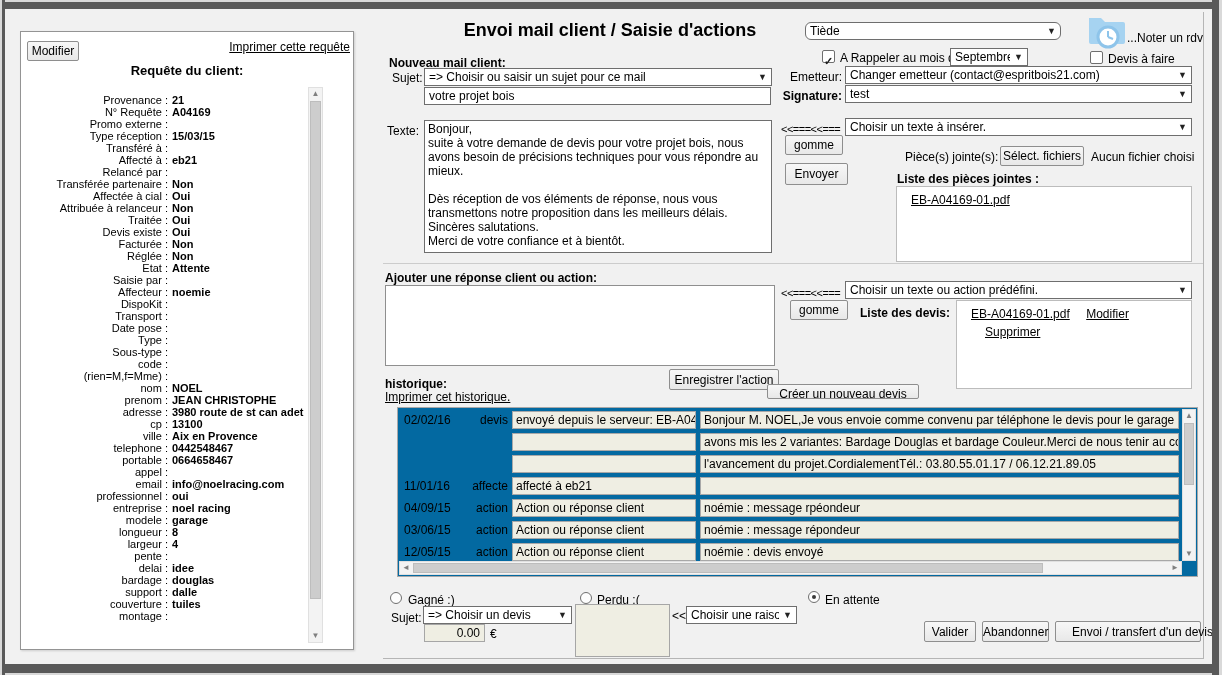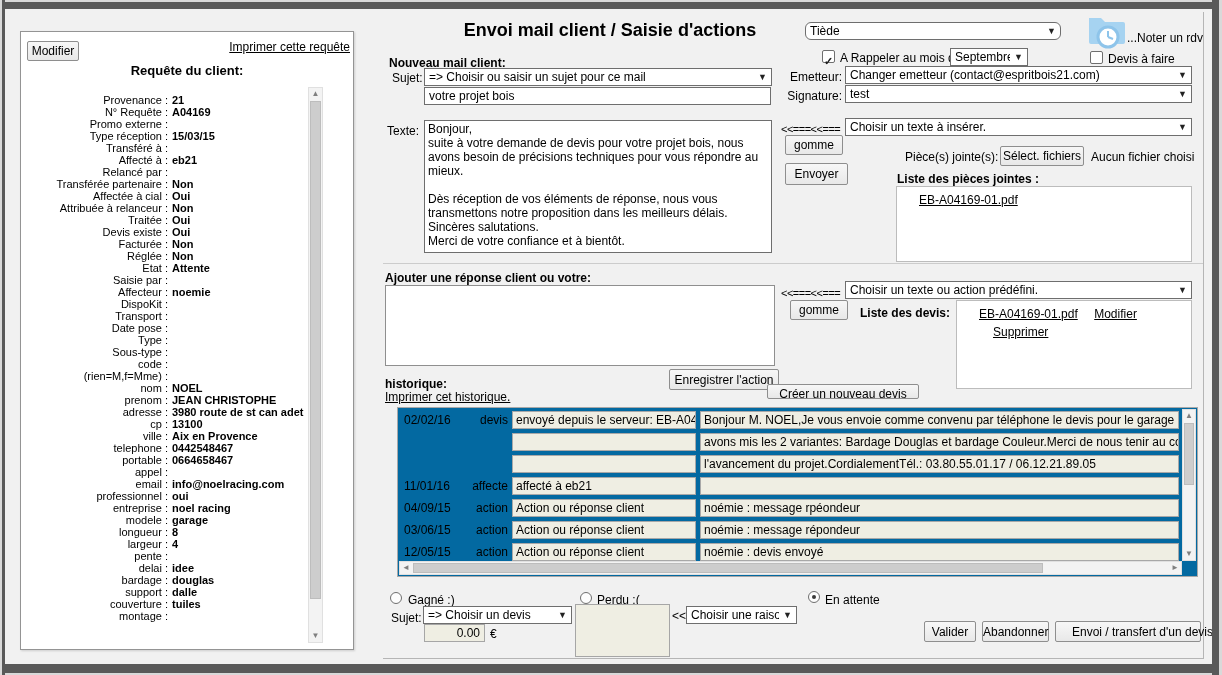--- a/index.html
+++ b/index.html
@@ -59,21 +59,21 @@
   .history { position:absolute; left:397px; top:407px; width:801px; height:170px; background:#0369a1;
              border:1px solid #a8a8a8; overflow:hidden; }
   .hrow { display:flex; align-items:center; height:18px; margin:0 18px 4px 4px; font-size:12px; }
   .h-date { flex:none; width:62px; padding-left:2px; }
   .h-type { flex:none; width:48px; text-align:right; padding-right:4px; }
   .h-in { height:18px; background:#efeee3; border:1px solid #a8a8a8; padding:1px 3px;
           white-space:nowrap; overflow:hidden; font-size:12px; line-height:14px; }
   .h-in1 { flex:none; width:184px; margin-right:4px; }
   .h-in2 { flex:1; }
 
-  .attach-box { position:absolute; background:#fff; border:1px solid #bcbcbc; padding:3px 22px; }
+  .attach-box { position:absolute; background:#fff; border:1px solid #bcbcbc; padding:3px 14px; }
   .rule { position:absolute; background:#cccccc; }
   .border-line { position:absolute; background:#b5b5b5; }
 </style>
 </head>
 <body>
 
 <div class="page">
 
   <div class="fr fr-top"></div>
   <div class="fr fr-bottom"></div>
@@ -301,21 +301,21 @@
 
   <span class="cb" style="left:1090px; top:51px;"></span>
   <span class="lbl abs" style="left:1108px; top:52px;">Devis à faire</span>
 
   <span class="lbl abs" style="left:745px; top:70px; width:97px; text-align:right;">Emetteur:</span>
   <div class="sel" style="left:845px; top:66px; width:347px;justify-content:space-between;">
     <span class="sel-t">Changer emetteur (contact@espritbois21.com)</span>
     <span class="sel-a">▼</span>
   </div>
 
-  <span class="lbl abs" style="left:745px; top:89px; width:97px; text-align:right;">Signature:</span>
+  <span class="lbl abs" style="left:745px; top:89px; width:97px; text-align:right;font-weight:bold;">Signature:</span>
   <div class="sel" style="left:845px; top:85px; width:347px;align-items:center;">
     <span class="sel-t">test</span>
     <span class="sel-a">▼</span>
   </div>
 
   <span class="lbl bold abs" style="left:389px; top:56px;">Nouveau mail client:</span>
   <span class="lbl abs" style="left:392px; top:71px;">Sujet:</span>
   <div class="sel" style="left:424px; top:68px; width:348px;">
     <span class="sel-t">=&gt; Choisir ou saisir un sujet pour ce mail</span>
     <span class="sel-a">▼</span>
@@ -345,21 +345,21 @@
   <button class="btn" style="left:1000px; top:146px; width:84px; height:20px;">Sélect. fichiers</button>
   <span class="lbl abs" style="left:1091px; top:150px;">Aucun fichier choisi</span>
 
   <span class="lbl bold abs" style="left:897px; top:172px;">Liste des pièces jointes :</span>
   <div class="attach-box" style="left:896px; top:186px; width:296px; height:76px;">
     <span class="link">EB-A04169-01.pdf</span>
   </div>
 
   <div class="rule" style="left:383px; top:263px; width:820px; height:1px;"></div>
 
-  <span class="lbl bold abs" style="left:385px; top:271px;">Ajouter une réponse client ou votre:</span>
+  <span class="lbl bold abs" style="left:385px; top:271px;">Ajouter une réponse client ou action:</span>
   <textarea class="abs" style="left: 385px; top: 285px; width: 390px; height: 81px; border: 1px solid rgb(143, 143, 143); background: rgb(255, 255, 255);"></textarea>
 
   <span class="abs" style="left:781px; top:287px; font-size:11px; letter-spacing:-0.5px;">&lt;&lt;===&lt;&lt;===</span>
   <div class="sel" style="left:845px; top:281px; width:347px;">
     <span class="sel-t">Choisir un texte ou action prédéfini.</span>
     <span class="sel-a">▼</span>
   </div>
   <button class="btn" style="left:790px; top:300px; width:58px; height:20px;">gomme</button>
   <span class="lbl bold abs" style="left:860px; top:306px;">Liste des devis:</span>
   <div class="attach-box" style="left:956px; top:300px; width:236px; height:89px;">

